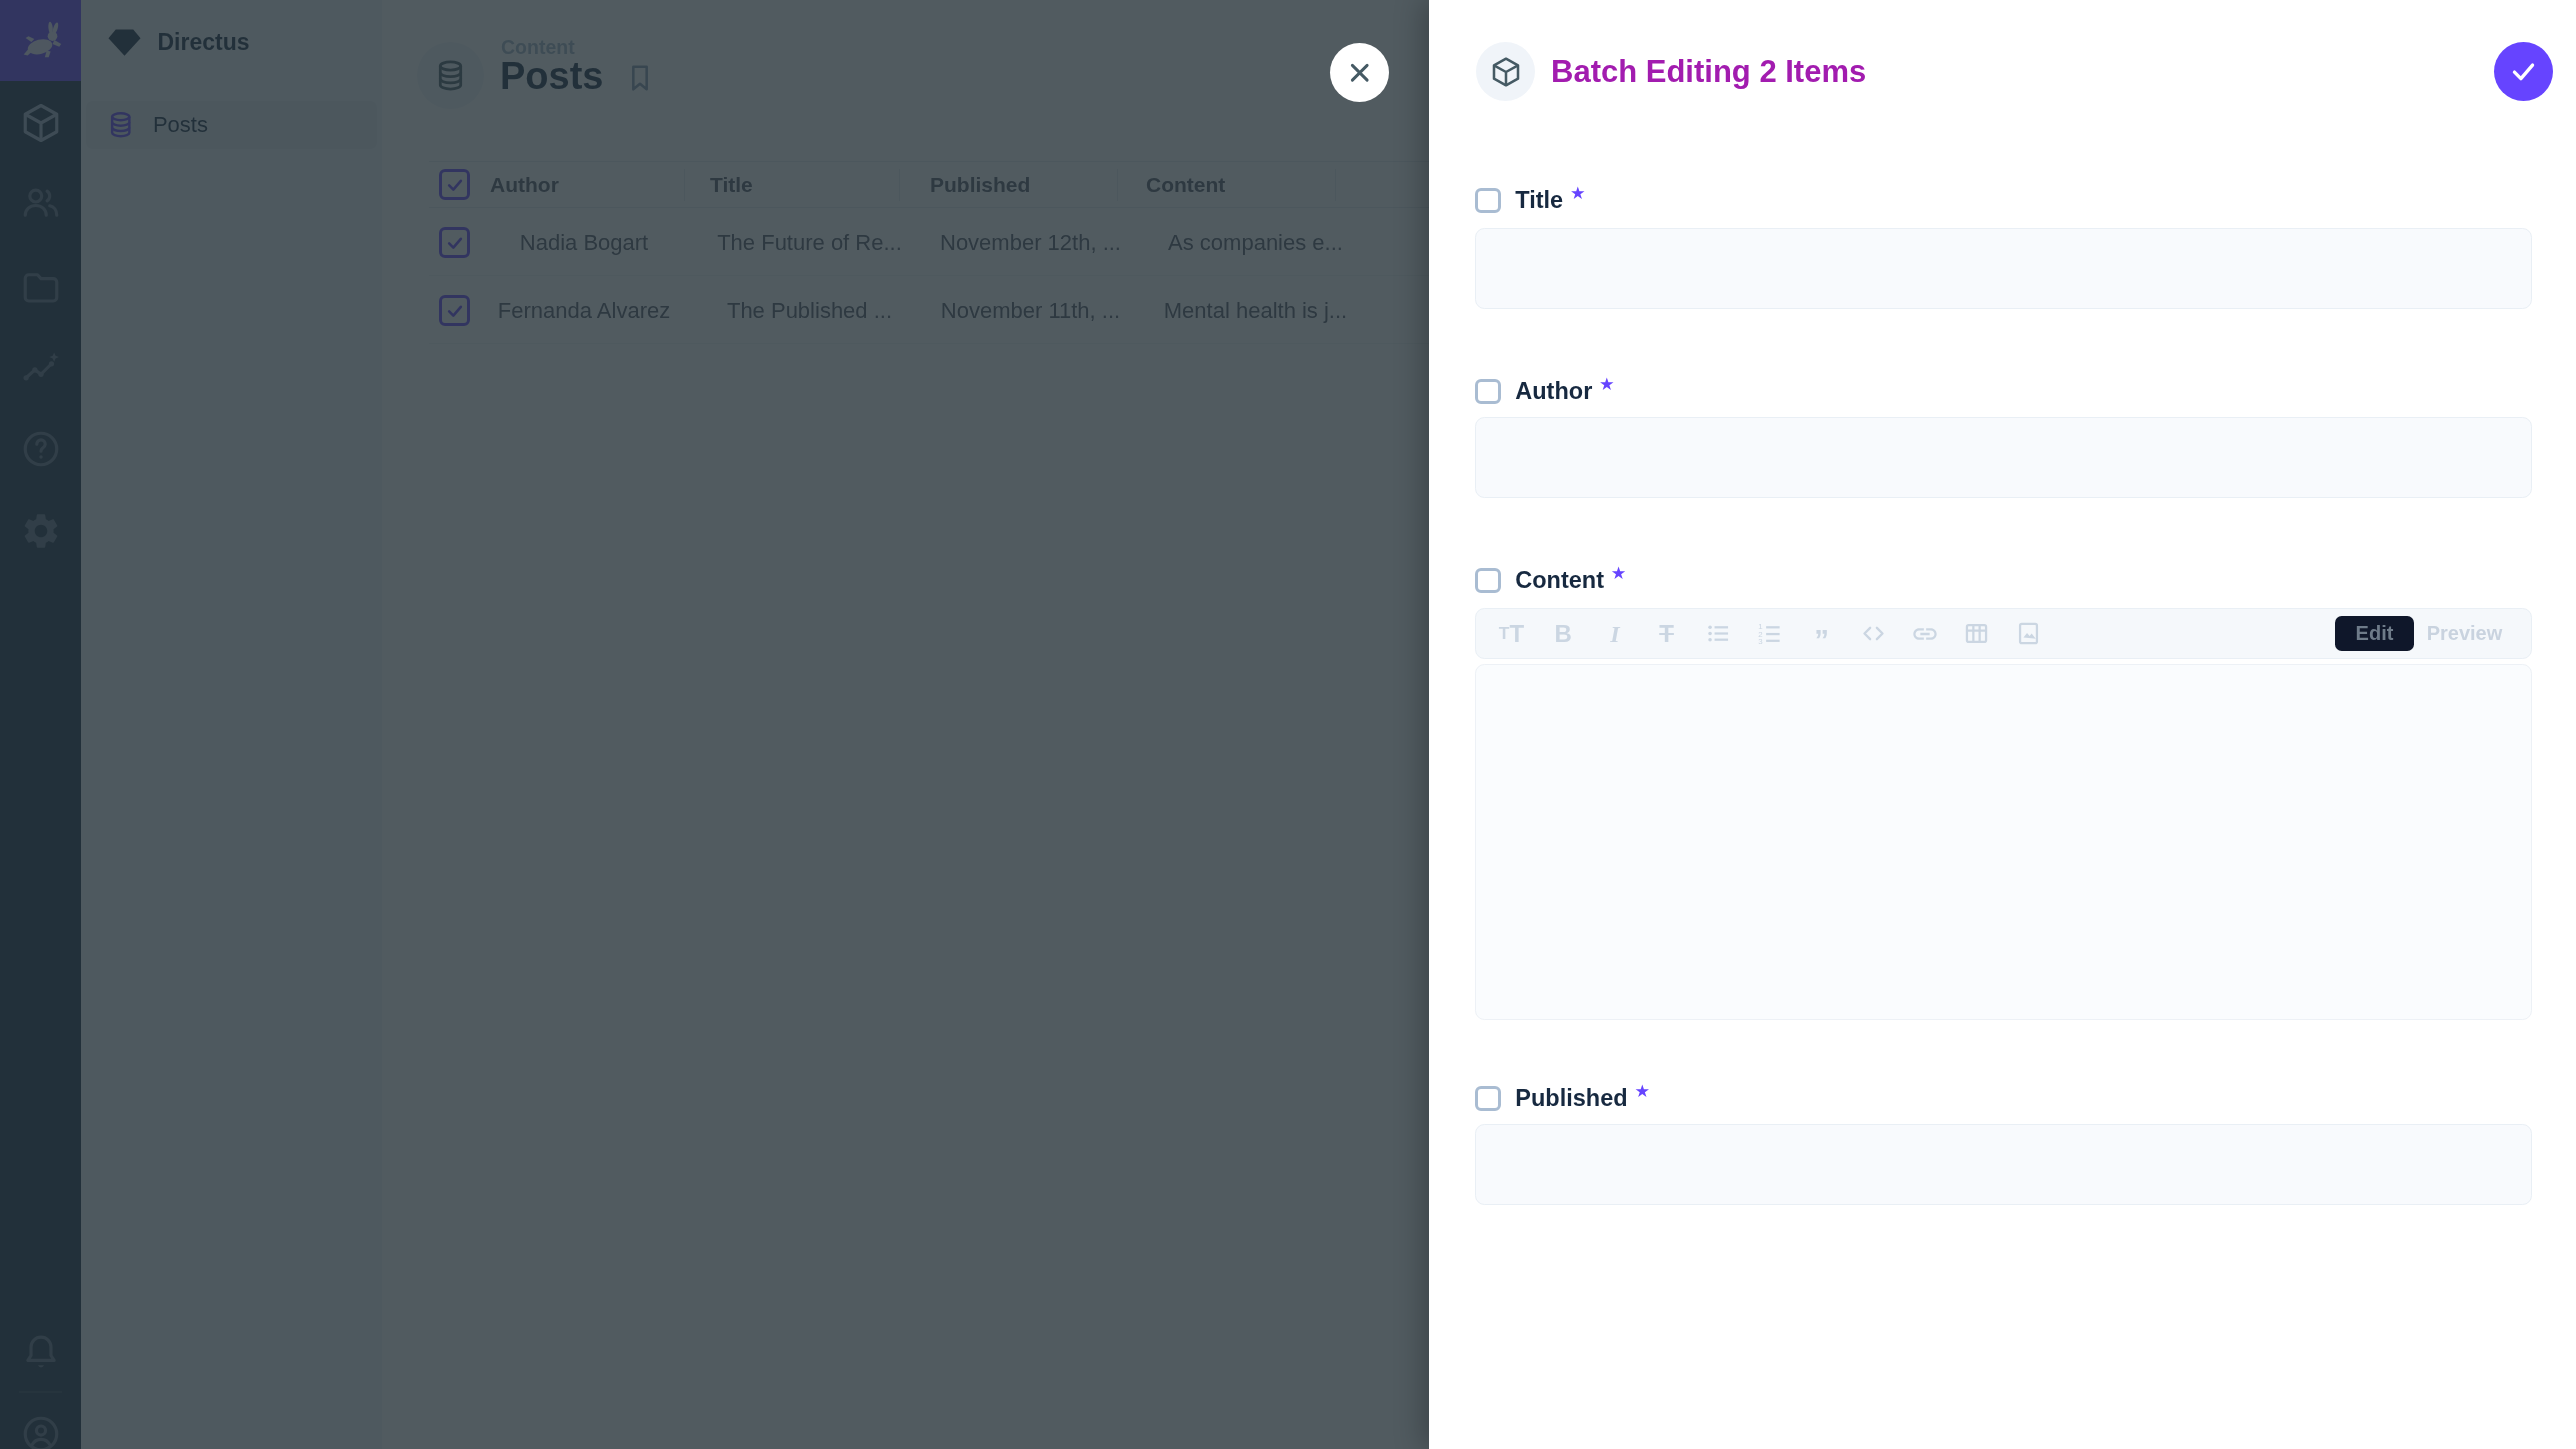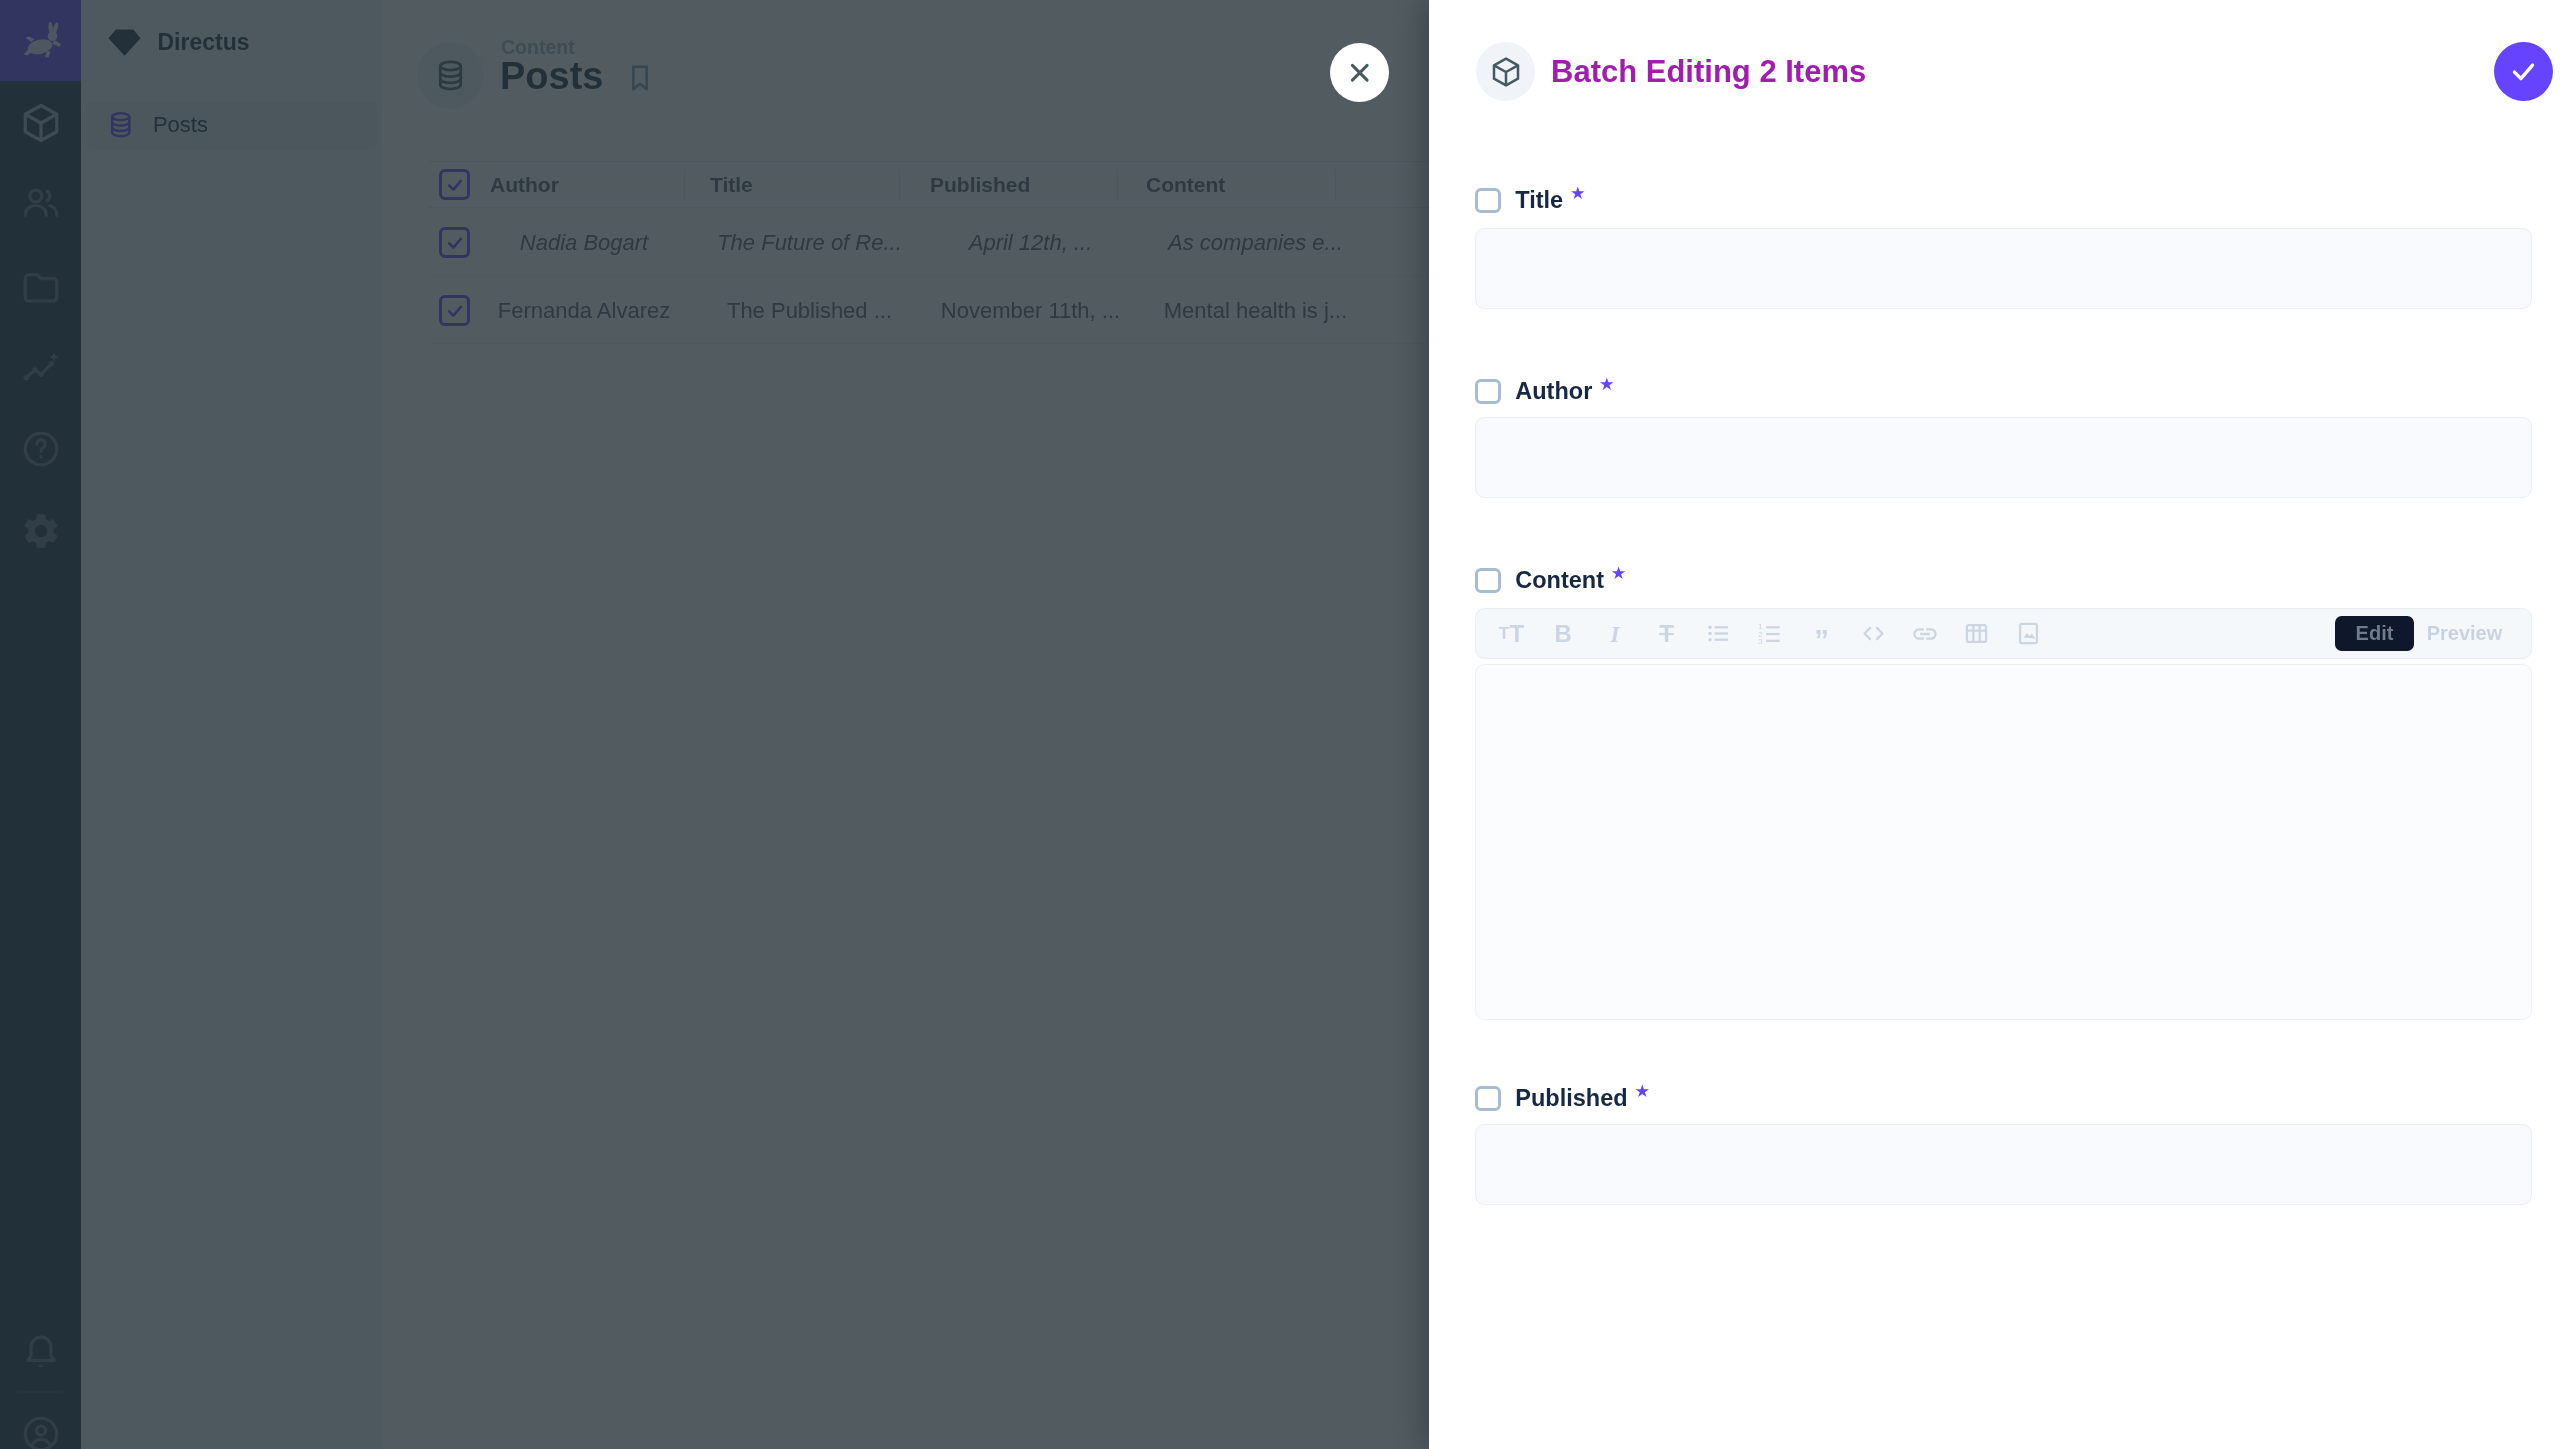--- a/index.html
+++ b/index.html
@@ -201,29 +201,29 @@
   </div>
   <div class="abs th-label" style="left:490px;top:173px;">Author</div>
   <div class="abs th-label" style="left:710px;top:173px;">Title</div>
   <div class="abs th-label" style="left:930px;top:173px;">Published</div>
   <div class="abs th-label" style="left:1146px;top:173px;">Content</div>
   <div class="abs vline" style="left:684px;top:169px;height:32px;"></div>
   <div class="abs vline" style="left:899px;top:169px;height:32px;"></div>
   <div class="abs vline" style="left:1117px;top:169px;height:32px;"></div>
   <div class="abs vline" style="left:1335px;top:169px;height:32px;"></div>
 
-  <div class="abs" style="left:429px;top:208px;width:1000px;height:68px;font-style:italic;">
+  <div class="abs" style="left:429px;top:208px;width:1000px;height:68px;">
     <div class="cb cb-checked" style="position:absolute;left:10px;top:19px;">
       <svg width="20" height="20" viewBox="0 0 24 24" fill="none" stroke="#6644FF" stroke-width="3.2" stroke-linecap="round" stroke-linejoin="round">
           <polyline points="5,12.5 10,17.5 19,7"></polyline>
         </svg>
     </div>
     <div class="cell" style="position:absolute;left:61px;top:22px;width:188px;">Nadia Bogart</div>
     <div class="cell" style="position:absolute;left:280px;top:22px;width:201px;">The Future of Re...</div>
-    <div class="cell" style="position:absolute;left:501px;top:22px;width:201px;">April 12th, ...</div>
+    <div class="cell" style="position:absolute;left:501px;top:22px;width:201px;">November 12th, ...</div>
     <div class="cell" style="position:absolute;left:716px;top:22px;width:221px;">As companies e...</div>
     <div class="rowline" style="position:absolute;left:0;bottom:0;width:1000px;"></div>
   </div>
 
   <div class="abs" style="left:429px;top:276px;width:1000px;height:68px;">
     <div class="cb cb-checked" style="position:absolute;left:10px;top:19px;">
       <svg width="20" height="20" viewBox="0 0 24 24" fill="none" stroke="#6644FF" stroke-width="3.2" stroke-linecap="round" stroke-linejoin="round">
           <polyline points="5,12.5 10,17.5 19,7"></polyline>
         </svg>
     </div>

